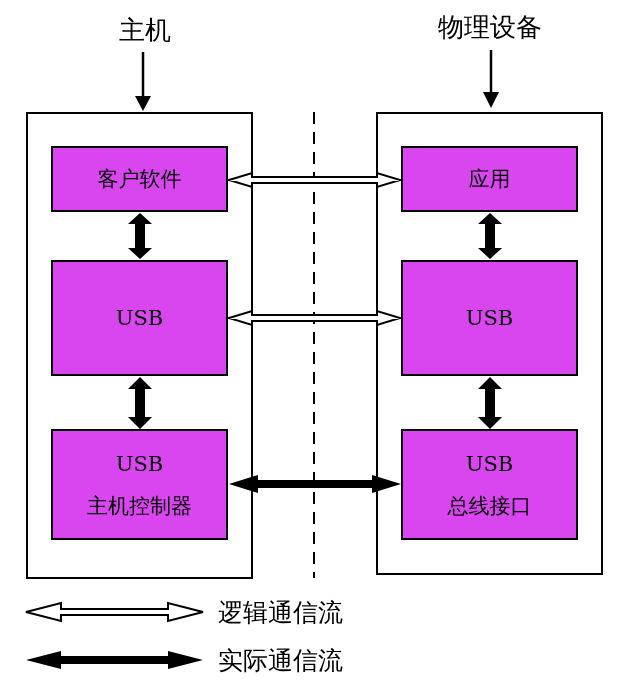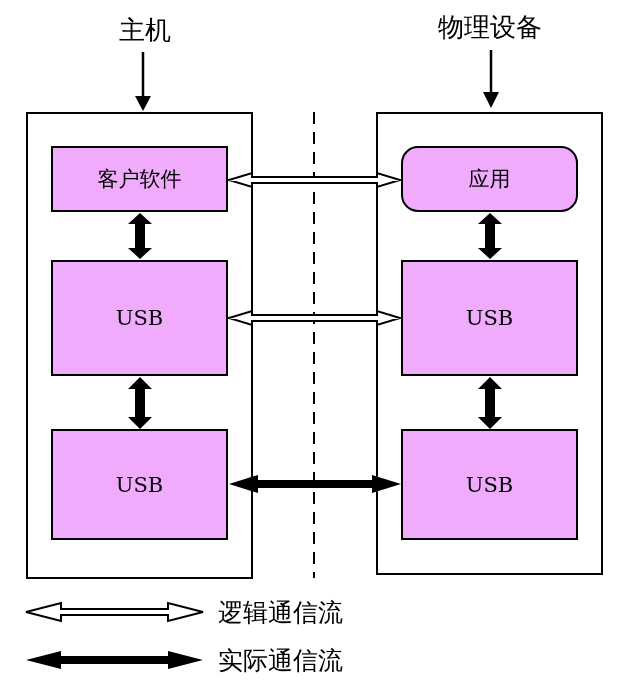--- a/index.html
+++ b/index.html
@@ -1,21 +1,21 @@
 <!DOCTYPE html>
 <html><head>
 <meta charset="utf-8">
 <style>
   html, body { margin: 0; padding: 0; background: #ffffff; }
   body { width: 642px; height: 689px; position: relative; overflow: hidden;
          font-family: "DejaVu Serif", "Liberation Serif", serif; color: #000; }
   .abs { position: absolute; }
   .title { font-size: 26px; line-height: 30px; white-space: nowrap; text-align: center; }
   .outer { position: absolute; border: 2px solid #000; box-sizing: border-box; background: #fff; }
-  .inner { position: absolute; border: 2px solid #000; box-sizing: border-box; background: #f0abfc;
+  .inner { position: absolute; border: 2px solid #000; box-sizing: border-box; background: #d946ef;
            display: flex; flex-direction: column; align-items: center; justify-content: center; }
   .inner span { font-size: 21px; line-height: 30px; display: block; white-space: nowrap; }
   .inner span + span { margin-top: 12px; }
   svg { position: absolute; left: 0; top: 0; overflow: visible; }
   .legend-text { font-size: 25px; line-height: 30px; white-space: nowrap; }
 </style>
 </head>
 <body>
 
 <div class="abs title" style="left:100px; top:15px; width:90px;">主机</div>
@@ -25,30 +25,32 @@
 <div class="outer" style="left:376px; top:112px; width:227px; height:463px;"></div>
 
 <div class="inner" style="left:51px; top:146px; width:177px; height:66px;">
   <span>客户软件</span>
 </div>
 <div class="inner" style="left:51px; top:260px; width:177px; height:116px;">
   <span>USB</span>
 </div>
 <div class="inner" style="left:51px; top:429px; width:177px; height:111px;">
   <span>USB</span>
+  <span>主机控制器</span>
 </div>
 
-<div class="inner" style="left:401px; top:146px; width:177px; height:66px;border-radius:17px;">
+<div class="inner" style="left:401px; top:146px; width:177px; height:66px;">
   <span>应用</span>
 </div>
 <div class="inner" style="left:401px; top:260px; width:177px; height:116px;">
   <span>USB</span>
 </div>
 <div class="inner" style="left:401px; top:429px; width:177px; height:111px;">
   <span>USB</span>
+  <span>总线接口</span>
 </div>
 
 <svg width="642" height="689">
 
   <g>
     <line x1="143" y1="52" x2="143" y2="98" stroke="#000" stroke-width="2.5"></line>
     <polygon points="135,96 151,96 143,111" fill="#000"></polygon>
   </g>
   <g>
     <line x1="491" y1="50" x2="491" y2="93" stroke="#000" stroke-width="2.5"></line>

